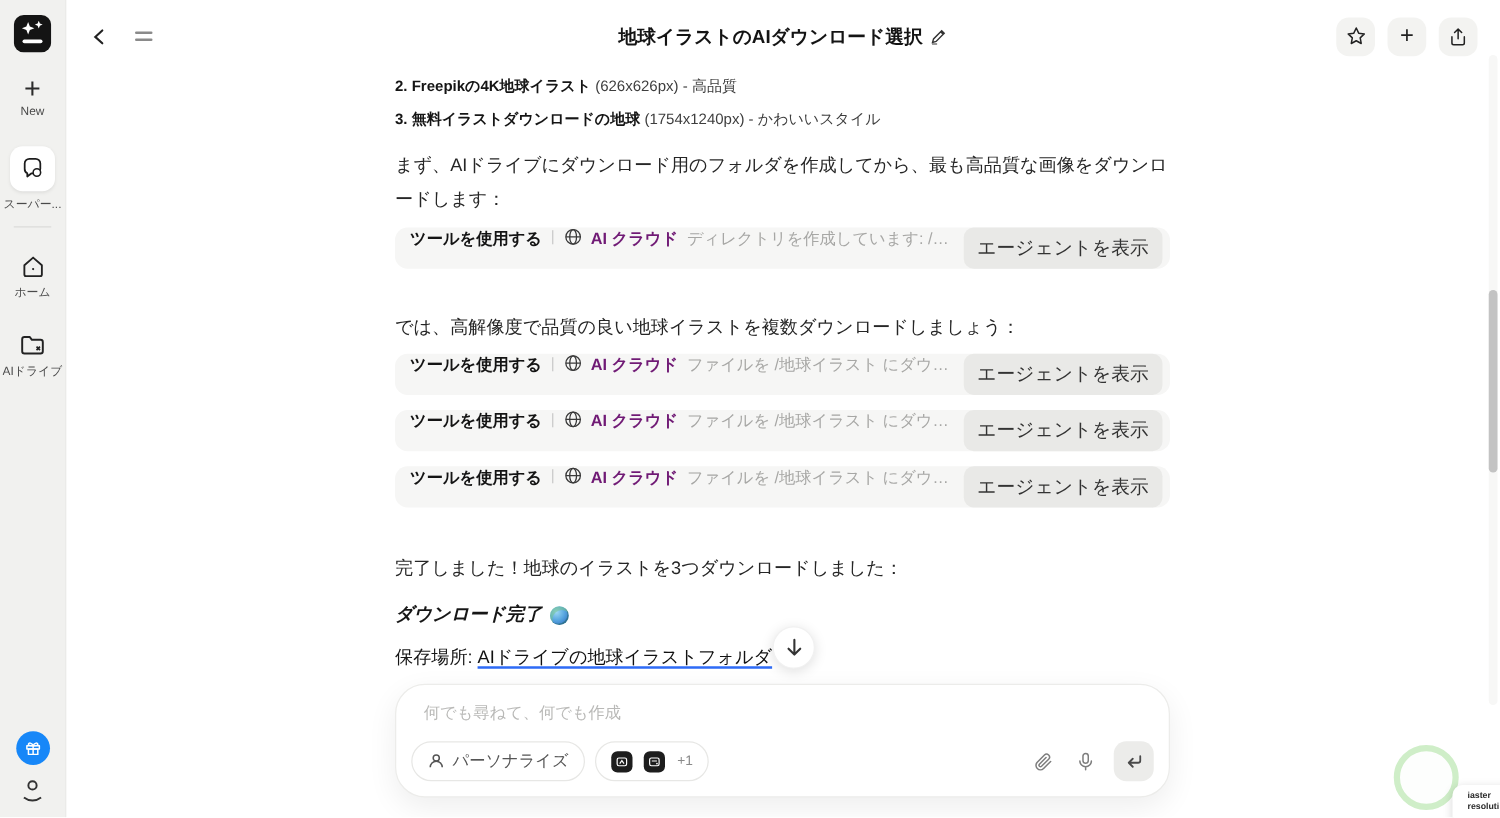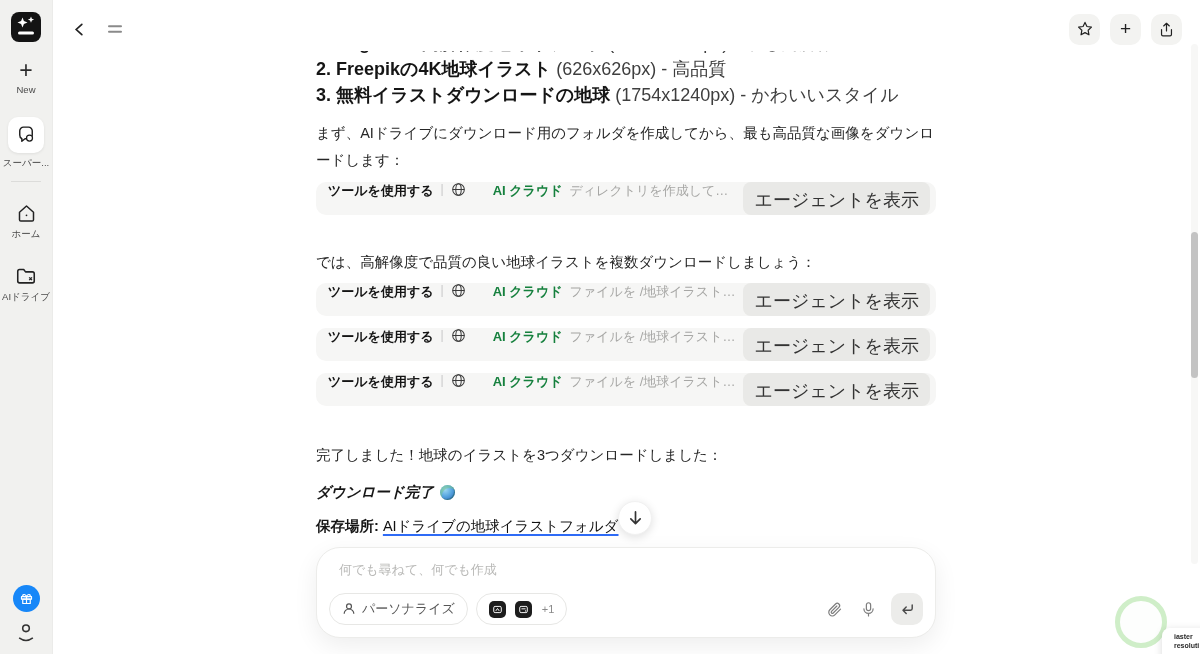--- a/index.html
+++ b/index.html
@@ -20,39 +20,39 @@
   .tb-left{display:flex;align-items:center;gap:10px;margin-left:14px;}
   .icon-plain{background:none;border:none;width:26px;height:26px;display:flex;align-items:center;justify-content:center;cursor:pointer;padding:0;}
   .tb-title{position:absolute;left:0;right:0;text-align:center;font-size:15px;font-weight:600;color:#141414;display:flex;justify-content:center;align-items:center;gap:6px;pointer-events:none;}
   .tb-right{position:absolute;right:18px;display:flex;gap:10px;}
   .sq-btn{width:31px;height:31px;border:none;border-radius:10px;background:#f3f3f1;display:flex;align-items:center;justify-content:center;cursor:pointer;padding:0;}
   .plus-sm{font-size:19px;color:#222;font-weight:400;line-height:18px;}
   
   .chat-scroll{position:absolute;top:44px;left:0;right:8px;bottom:0;overflow:hidden;}
   .column{margin-left:264px;width:620px;}
   .olist{margin-top:-14px;}
-  .oli{line-height:26px;font-size:18px;color:#3e3e3e;}
+  .oli{line-height:26px;font-size:12px;color:#3e3e3e;}
   .oli b{color:#151515;font-weight:700;}
   .para{margin:0;font-size:14.5px;line-height:27px;color:#262626;}
   .mt-a{margin-top:12px;}
   .mt-row{margin-top:8px;}
   .mt-b{margin-top:34px;}
   .mt-c{margin-top:7px;}
   .mt-d{margin-top:12px;}
   .mt-e{margin-top:36px;}
   .tool-row{height:33px;background:#f6f6f5;border-radius:10px;display:flex;padding:0 6px 0 12px;gap:7px;cursor:pointer;}
   .t-label{font-size:13px;font-weight:700;color:#141414;white-space:nowrap;}
   .t-sep{color:#c9c9c9;font-size:12px;}
-  .t-app{font-size:13px;font-weight:600;color:#15803d;white-space:nowrap;margin-left:20px;}
+  .t-app{font-size:13px;font-weight:600;color:#701a75;white-space:nowrap;}
   .t-action{font-size:13px;color:#a7a7a5;flex:1;white-space:nowrap;overflow:hidden;text-overflow:ellipsis;}
-  .agent-btn{border:none;background:#e9e9e7;border-radius:8px;padding:6px 11px;font-size:18px;color:#333;cursor:pointer;white-space:nowrap;font-family:inherit;}
+  .agent-btn{border:none;background:#e9e9e7;border-radius:8px;padding:6px 11px;font-size:15px;color:#333;cursor:pointer;white-space:nowrap;font-family:inherit;}
   .bold-line{margin:0;font-size:14.5px;line-height:26px;font-weight:700;color:#161616;display:flex;align-items:center;gap:6px;}
   .globe-dot{width:15px;height:15px;border-radius:50%;background:radial-gradient(circle at 35% 32%,#9bd6f2 0%,#59a7e0 45%,#3b7ec9 75%);box-shadow:inset -1px -1px 0 rgba(20,90,40,.35), inset 2px 3px 0 rgba(120,200,120,.45);}
   .save-line{margin:0;font-size:14.5px;line-height:26px;color:#161616;}
-  .save-line b{font-weight:700;}
+  .save-line b{font-weight:400;}
   .save-link{color:#111;font-weight:500;text-decoration:underline;text-decoration-color:#2e6bf6;text-decoration-thickness:1.5px;text-underline-offset:3px;cursor:pointer;}
   .scroll-down{position:absolute;left:566px;top:457px;width:34px;height:34px;border-radius:50%;background:#fff;border:1px solid #f1f1f1;box-shadow:0 2px 10px rgba(0,0,0,.13);display:flex;align-items:center;justify-content:center;cursor:pointer;z-index:12;}
   
   .composer{position:absolute;left:264px;top:547px;width:620px;height:91px;background:#fff;border:1px solid #ececea;border-radius:24px;box-shadow:0 8px 24px rgba(0,0,0,.07);z-index:20;box-sizing:border-box;}
   .composer-input{position:absolute;left:20px;top:13px;right:20px;border:none;outline:none;font-size:13px;color:#333;font-family:inherit;background:transparent;}
   .composer-input::placeholder{color:#b9b9b7;}
   .composer-bottom{position:absolute;left:12px;right:12px;bottom:11px;height:34px;display:flex;align-items:center;}
   .pill{display:flex;align-items:center;gap:6px;border:1px solid #e7e7e5;border-radius:18px;background:#fff;padding:0 12px;height:32px;cursor:pointer;font-family:inherit;}
   .pill-label{font-size:13px;color:#555;white-space:nowrap;}
   .pill+.pill{margin-left:8px;}
@@ -146,20 +146,27 @@
           </svg>
         </button>
         <button class="icon-plain">
           <svg width="16" height="12" viewBox="0 0 16 12">
             <rect x="1" y="2.2" width="14" height="2" rx="1" fill="#8a8a8a"></rect>
             <rect x="1" y="7.8" width="14" height="2" rx="1" fill="#8a8a8a"></rect>
           </svg>
         </button>
       </div>
 
+      <div class="tb-title">
+        <span>地球イラストのAIダウンロード選択</span>
+        <svg width="13" height="13" viewBox="0 0 16 16" fill="none" stroke="#333" stroke-width="1.4">
+          <path d="M2.5 13.5 l1 -3.5 8 -8 2.5 2.5 -8 8 z M10.5 3 l2.5 2.5"></path>
+          <path d="M2 15 h5" stroke-width="1.2"></path>
+        </svg>
+      </div>
 
       <div class="tb-right">
         <button class="sq-btn">
           <svg width="18" height="18" viewBox="0 0 24 24" fill="none" stroke="#222" stroke-width="1.6" stroke-linejoin="round">
             <path d="M12 3.2 l2.6 5.5 6 .8 -4.4 4.2 1.1 6 -5.3 -2.9 -5.3 2.9 1.1 -6 -4.4 -4.2 6 -.8 z"></path>
           </svg>
         </button>
         <button class="sq-btn">
           <span class="plus-sm">+</span>
         </button>

